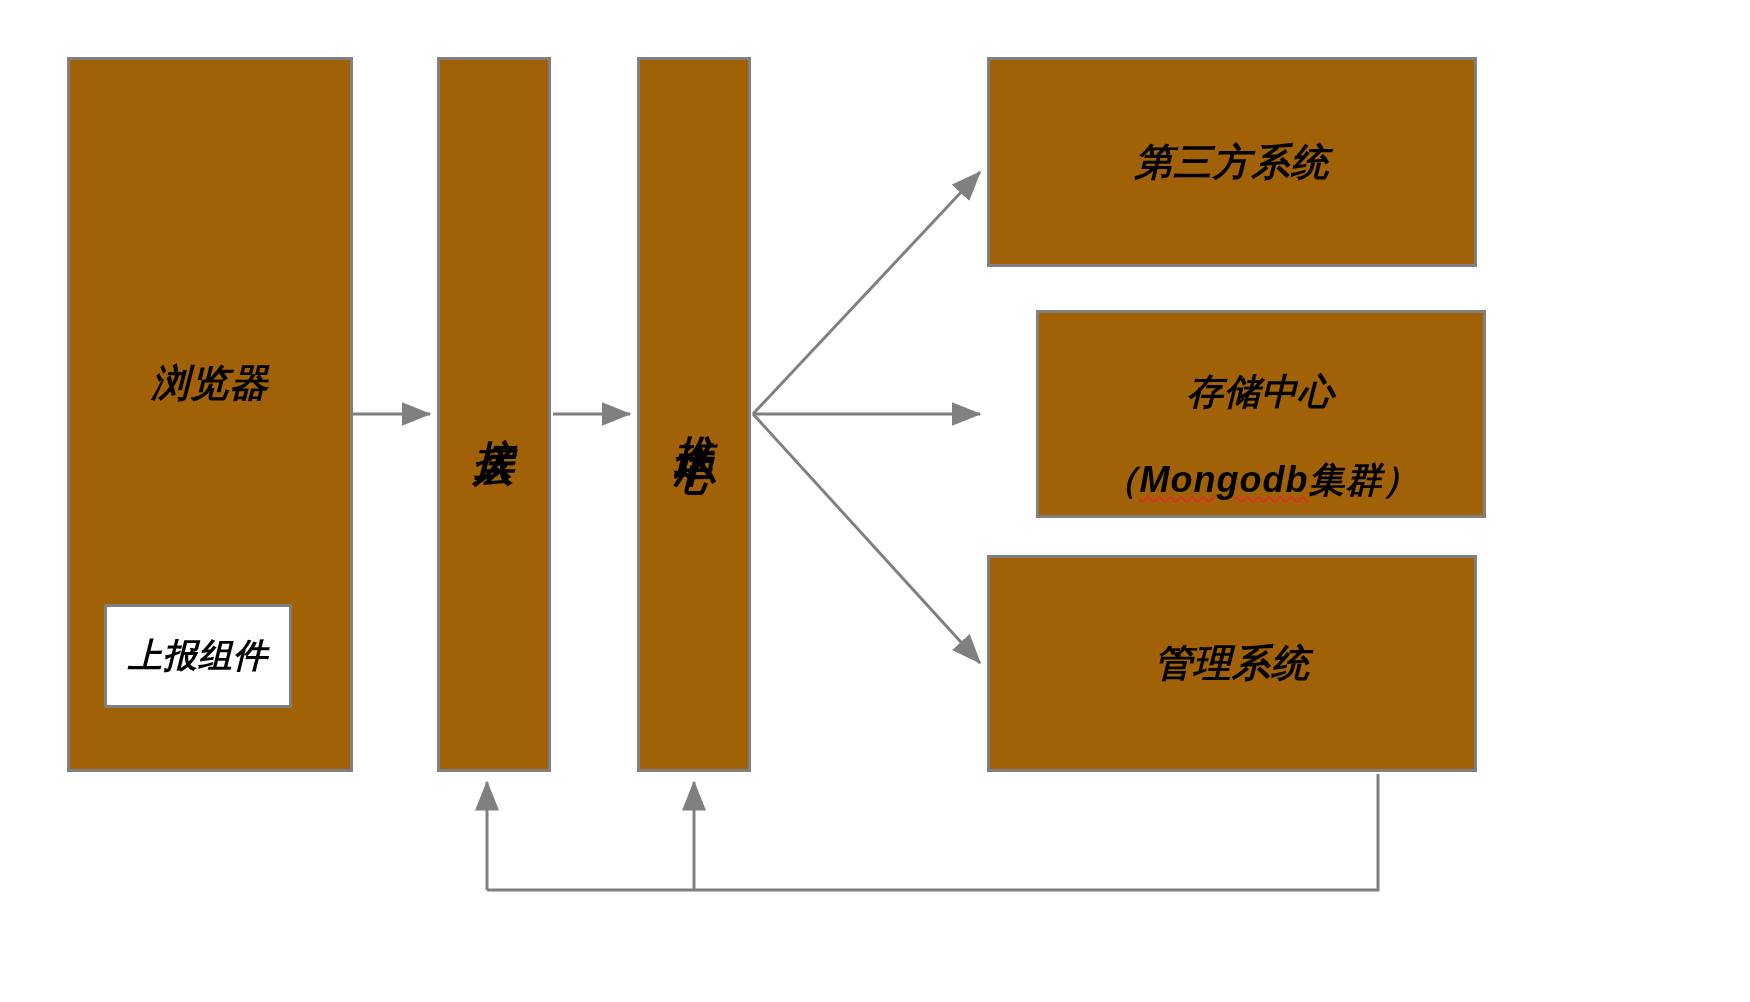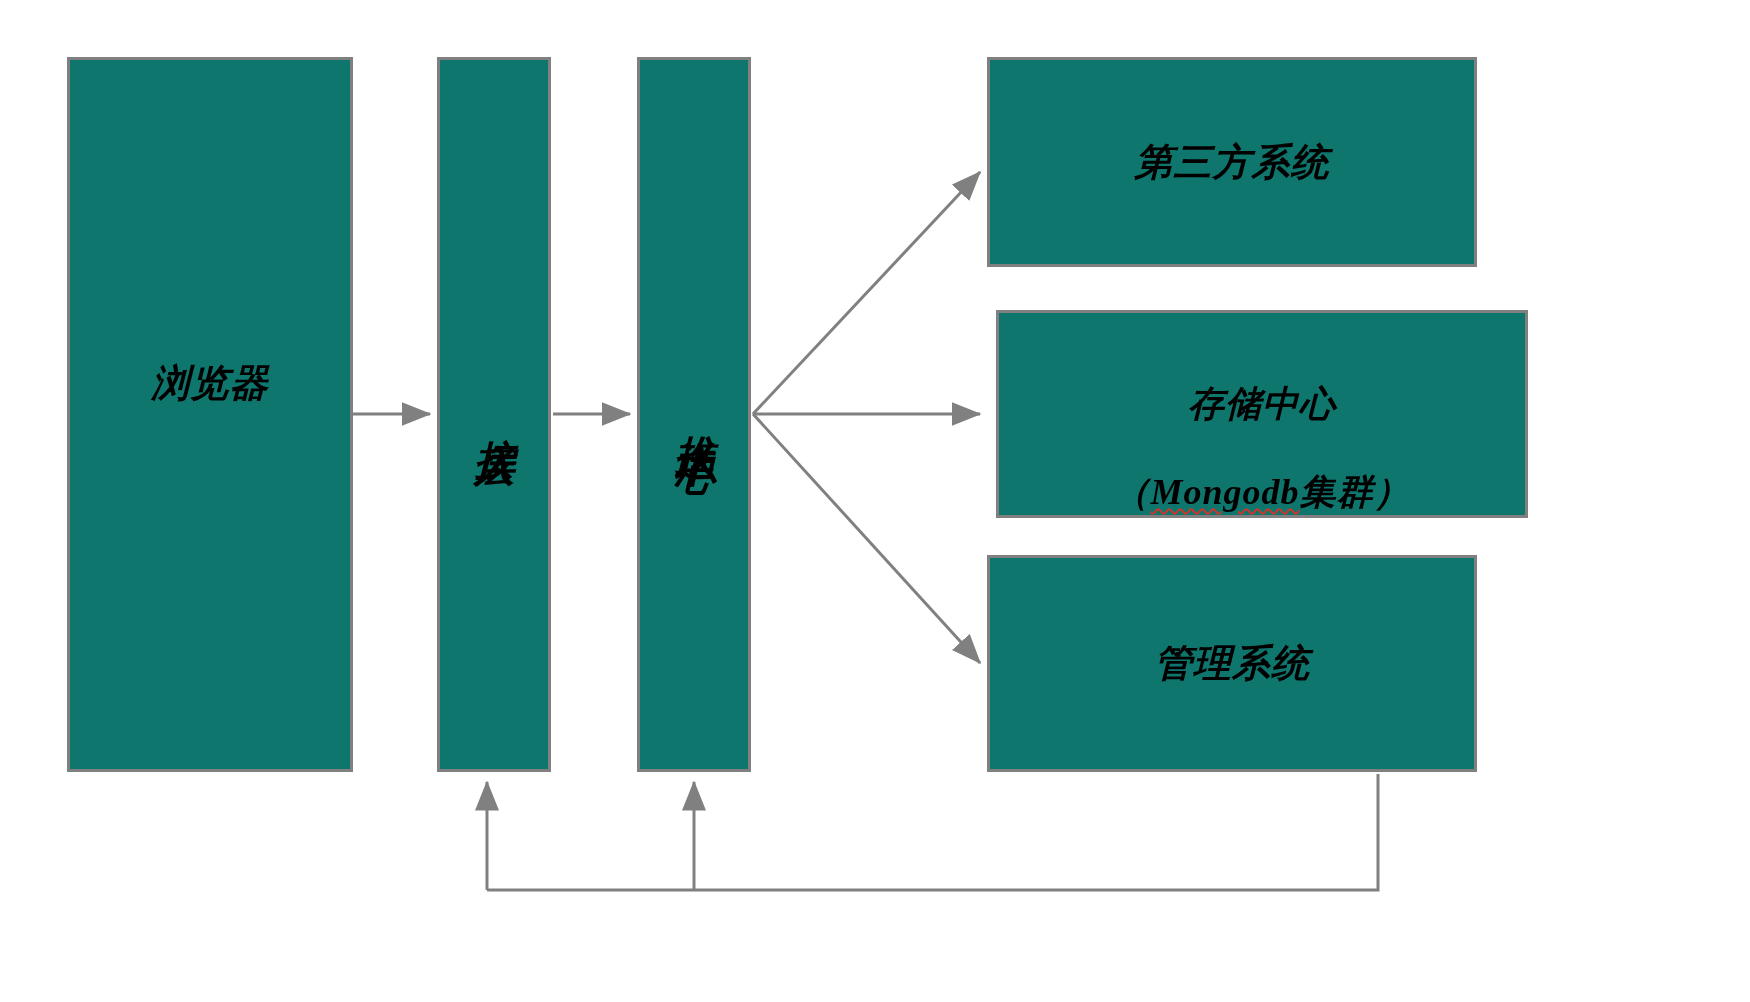--- a/index.html
+++ b/index.html
@@ -20,26 +20,25 @@
     position: absolute;
     left: 0; top: 0;
     width: 1750px;
     height: 1002px;
     pointer-events: none;
   }
   .node {
     position: absolute;
     box-sizing: border-box;
     border: 3px solid #808080;
-    background: #0f766e;
+    background: #a16207;
     display: flex;
     align-items: center;
     justify-content: center;
     text-align: center;
-    font-family: Liberation Serif, serif;
   }
   .node-label {
     font-weight: bold;
     font-style: italic;
     color: #000000;
     letter-spacing: 1px;
     line-height: 1.22;
     white-space: pre-line;
   }
   
@@ -127,34 +126,37 @@
       <path d="M1378,774 L1378,890 L487,890" stroke="#808080" stroke-width="3" fill="none"></path>
       <line x1="694" y1="890" x2="694" y2="782" stroke="#808080" stroke-width="3" marker-end="url(#arrowhead)"></line>
       <line x1="487" y1="890" x2="487" y2="782" stroke="#808080" stroke-width="3" marker-end="url(#arrowhead)"></line>
     </g>
   </svg>
 
   <div class="node" id="node-browser" style="left:67px; top:57px; width:286px; height:715px;">
     <div class="node-label">浏览器</div>
   </div>
 
+  <div id="node-reporter" style="left:104px; top:604px; width:188px; height:104px;">
+    <div class="node-label">上报组件</div>
+  </div>
 
   <div class="node vertical" id="node-access" style="left:437px; top:57px; width:114px; height:715px;">
     <div class="node-label">接入层</div>
   </div>
 
   <div class="node vertical" id="node-push" style="left:637px; top:57px; width:114px; height:715px;">
     <div class="node-label">推送中心</div>
   </div>
 
   <div class="node right-node" id="node-thirdparty" style="left:987px; top:57px; width:490px; height:210px;">
     <div class="node-label">第三方系统</div>
   </div>
 
-  <div class="node right-node" id="node-storage" style="left:996px; top:310px; width:532px; height:208px;align-items:flex-end;">
+  <div class="node right-node" id="node-storage" style="left:1036px; top:310px; width:450px; height:208px;">
     <div class="node-label">
       <span>存储中心</span><br>
       <span>（</span><span class="spell-error">Mongodb</span><span>集群）</span>
     </div>
   </div>
 
   <div class="node right-node" id="node-management" style="left:987px; top:555px; width:490px; height:217px;">
     <div class="node-label">管理系统</div>
   </div>
 

